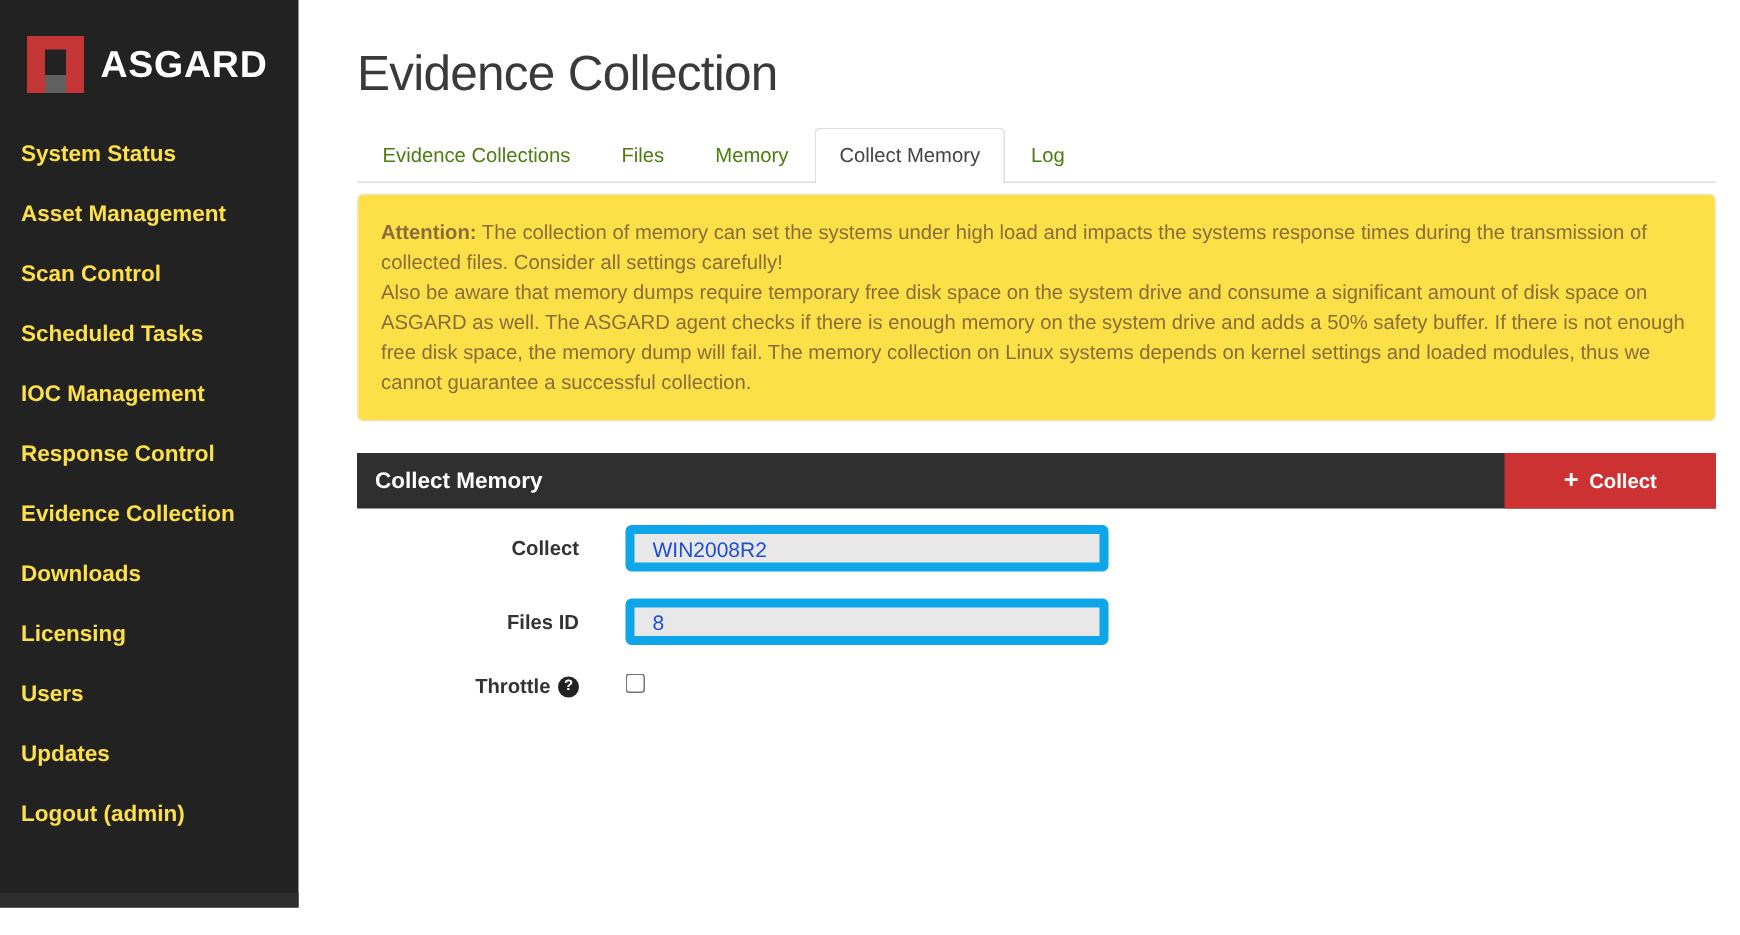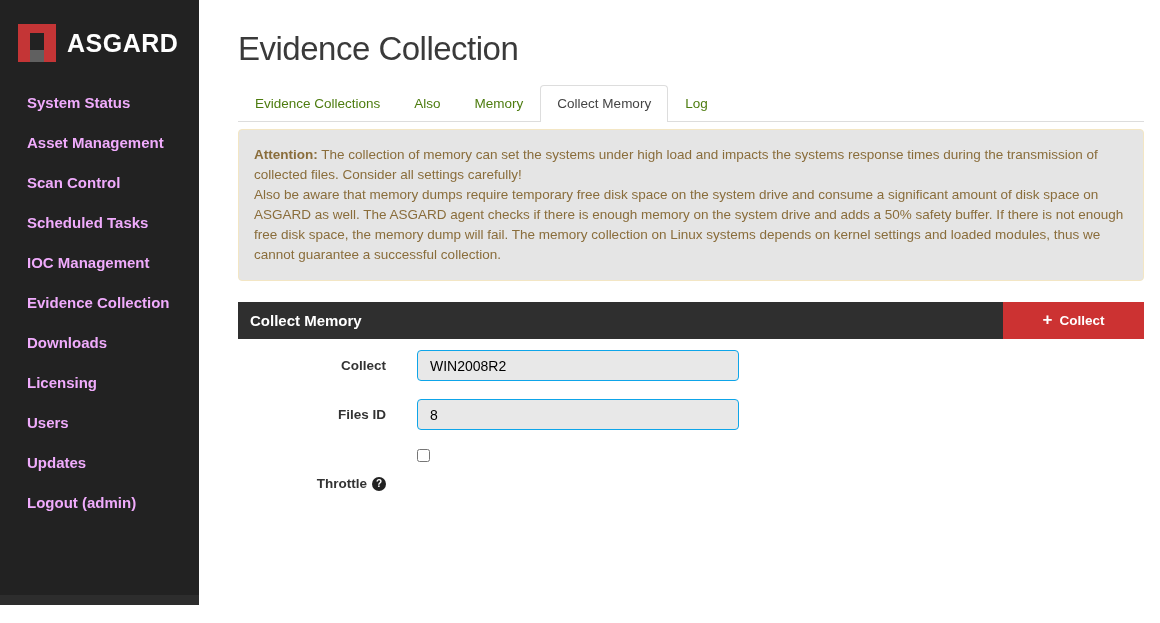--- a/index.html
+++ b/index.html
@@ -8,39 +8,39 @@
 
   
   .sidebar { position: absolute; left: 0; top: 0; width: 199px; height: 605px;
     background: #222222; }
   .brand { display: flex; align-items: center; gap: 11px; padding: 24px 0 0 18px; }
   .brand-mark { width: 38px; height: 38px; background: #c43536; position: relative; flex: 0 0 auto; }
   .brand-mark .tower-top { position: absolute; left: 12px; top: 9px; width: 14px; height: 17px; background: #222222; }
   .brand-mark .tower-bottom { position: absolute; left: 12px; top: 26px; width: 14px; height: 12px; background: #606060; }
   .brand-name { color: #fff; font-size: 25px; font-weight: bold; letter-spacing: 0.5px; }
   .nav { list-style: none; margin-top: 20px; }
-  .nav li { height: 40px; display: flex; align-items: center; padding-left: 27px;
-    color: #f0abfc; font-size: 15px; font-weight: bold; cursor: pointer; white-space: nowrap; }
+  .nav li { height: 40px; display: flex; align-items: center; padding-left: 14px;
+    color: #fde047; font-size: 15px; font-weight: bold; cursor: pointer; white-space: nowrap; }
   .sidebar-footer { position: absolute; bottom: 0; left: 0; width: 100%; height: 10px; background: #2d2d2d; }
 
   
   .main { margin-left: 199px; padding: 26px 16px 0 39px; }
   h1.page-title { font-size: 33px; font-weight: normal; color: #3a3a3a;
     letter-spacing: -0.5px; margin: 4px 0 17px; }
 
   
   .tabs { display: flex; list-style: none; border-bottom: 1px solid #ddd; }
   .tab { padding: 10px 16px; font-size: 13.5px; color: #4d7c0f; cursor: pointer;
     border: 1px solid transparent; border-bottom: none; border-radius: 4px 4px 0 0;
     margin-bottom: -1px; background: transparent; }
   .tab.active { color: #444; background: #fff; border-color: #ddd;
     padding-bottom: 11px; }
 
   
-  .alert { margin-top: 7px; background: #e5e5e5; border: 1px solid #f3e6c4;
+  .alert { margin-top: 7px; background: #fde047; border: 1px solid #f3e6c4;
     border-radius: 4px; padding: 15px; color: #8a6d3b; font-size: 13.5px;
     line-height: 20px; }
   .alert b { font-weight: bold; }
 
   
   .panel-bar { margin-top: 21px; height: 37px; background: #2f2f2f;
     display: flex; align-items: center; justify-content: space-between; }
   .panel-title { color: #ffffff; font-weight: bold; font-size: 15px; padding-left: 12px; }
   .collect-btn { height: 37px; width: 141px; background: #cc3232; border: none;
     color: #ffffff; font-weight: bold; font-size: 13.5px; cursor: pointer;
@@ -48,24 +48,24 @@
     font-family: "Liberation Sans", sans-serif; }
   .collect-btn .plus { font-size: 17px; font-weight: bold; line-height: 1; position: relative; top: -1px; }
 
   
   .form { margin-top: 11px; }
   .form-row { display: grid; grid-template-columns: 148px 322px; column-gap: 31px;
     align-items: center; min-height: 31px; margin-bottom: 18px; }
   .form-row .lbl { text-align: right; font-weight: bold; font-size: 13.5px; color: #333;
     display: flex; align-items: center; justify-content: flex-end; gap: 5px; }
   .form-row input[type="text"] { width: 100%; height: 31px; background: #e8e8e8;
-    border: 1px solid #0ea5e9; border-radius: 4px; padding: 0 12px;
-    font-size: 14px; color: #000000; font-family: "Liberation Sans", sans-serif; }
+    border: 6px solid #0ea5e9; border-radius: 4px; padding: 0 12px;
+    font-size: 14px; color: #1d4ed8; font-family: "Liberation Sans", sans-serif; }
   .form-row.throttle-row { align-items: flex-start; margin-bottom: 0; }
-  .form-row.throttle-row .lbl { padding-top: 2px; margin-top: 26px; }
+  .form-row.throttle-row .lbl { padding-top: 2px; }
   .help-icon { display: inline-flex; align-items: center; justify-content: center;
     width: 14px; height: 14px; border-radius: 50%; background: #222; color: #fff;
     font-size: 10px; font-weight: bold; cursor: pointer; flex: 0 0 auto; }
   .checkbox { width: 13px; height: 13px; margin: 1px 0 0 0; accent-color: #fff; }
 </style>
 </head>
 <body>
 
 <div class="sidebar">
   <div class="brand">
@@ -74,36 +74,37 @@
       <div class="tower-bottom"></div>
     </div>
     <div class="brand-name">ASGARD</div>
   </div>
   <ul class="nav">
     <li>System Status</li>
     <li>Asset Management</li>
     <li>Scan Control</li>
     <li>Scheduled Tasks</li>
     <li>IOC Management</li>
+    <li>Response Control</li>
     <li>Evidence Collection</li>
     <li>Downloads</li>
     <li>Licensing</li>
     <li>Users</li>
     <li>Updates</li>
     <li>Logout (admin)</li>
   </ul>
   <div class="sidebar-footer"></div>
 </div>
 
 <div class="main">
   <h1 class="page-title">Evidence Collection</h1>
 
   <ul class="tabs">
     <li class="tab">Evidence Collections</li>
-    <li class="tab">Also</li>
+    <li class="tab">Files</li>
     <li class="tab">Memory</li>
     <li class="tab active">Collect Memory</li>
     <li class="tab">Log</li>
   </ul>
 
   <div class="alert">
     <b>Attention:</b><span> The collection of memory can set the systems under high load and impacts the systems response times during the transmission of collected files. Consider all settings carefully!</span><br>
     <span>Also be aware that memory dumps require temporary free disk space on the system drive and consume a significant amount of disk space on ASGARD as well. The ASGARD agent checks if there is enough memory on the system drive and adds a 50% safety buffer. If there is not enough free disk space, the memory dump will fail. The memory collection on Linux systems depends on kernel settings and loaded modules, thus we cannot guarantee a successful collection.</span>
   </div>
 

